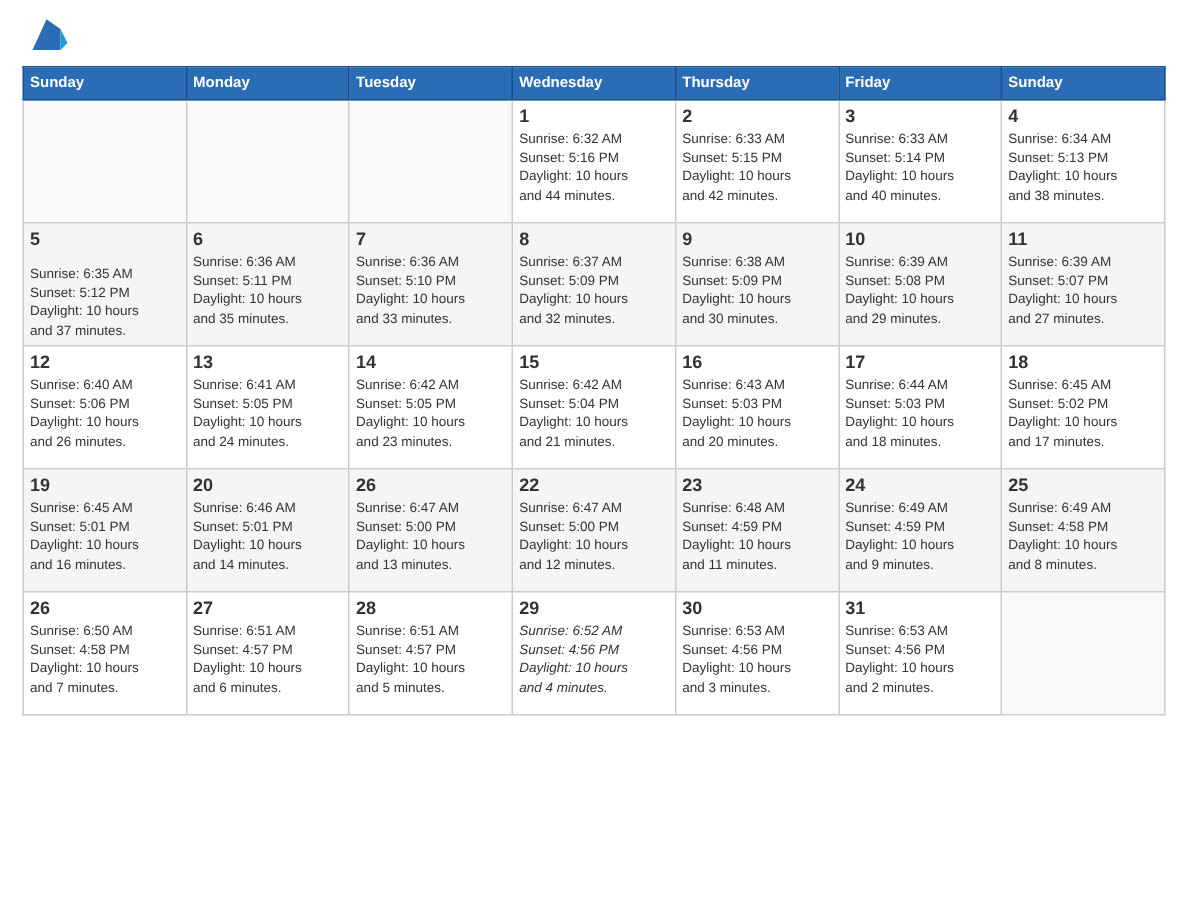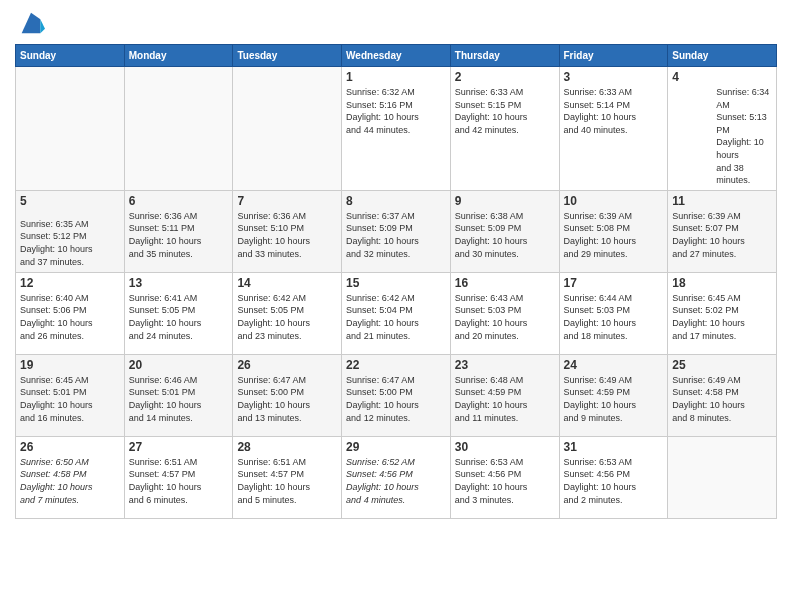--- a/index.html
+++ b/index.html
@@ -144,21 +144,21 @@
         </td>
         <td>
           <span class="day-num">3</span>
           <div class="day-info" style="white-space: pre-line;">Sunrise: 6:33 AM
 Sunset: 5:14 PM
 Daylight: 10 hours
 and 40 minutes.</div>
         </td>
         <td>
           <span class="day-num">4</span>
-          <div class="day-info" style="white-space: pre-line; margin-left: 44px;">Sunrise: 6:34 AM
+          <div class="day-info" style="white-space: pre-line;">Sunrise: 6:34 AM
 Sunset: 5:13 PM
 Daylight: 10 hours
 and 38 minutes.</div>
         </td>
       </tr>
       <tr>
         <td>
           <span class="day-num">5</span>
           <div class="day-info" style="white-space: pre-line; margin-top: 10px;">Sunrise: 6:35 AM
 Sunset: 5:12 PM
@@ -306,21 +306,21 @@
           <span class="day-num">25</span>
           <div class="day-info" style="white-space: pre-line;">Sunrise: 6:49 AM
 Sunset: 4:58 PM
 Daylight: 10 hours
 and 8 minutes.</div>
         </td>
       </tr>
       <tr>
         <td>
           <span class="day-num">26</span>
-          <div class="day-info" style="white-space: pre-line; font-style: italic;">Sunrise: 6:50 AM
+          <div class="day-info" style="white-space: pre-line;">Sunrise: 6:50 AM
 Sunset: 4:58 PM
 Daylight: 10 hours
 and 7 minutes.</div>
         </td>
         <td>
           <span class="day-num">27</span>
           <div class="day-info" style="white-space: pre-line;">Sunrise: 6:51 AM
 Sunset: 4:57 PM
 Daylight: 10 hours
 and 6 minutes.</div>

